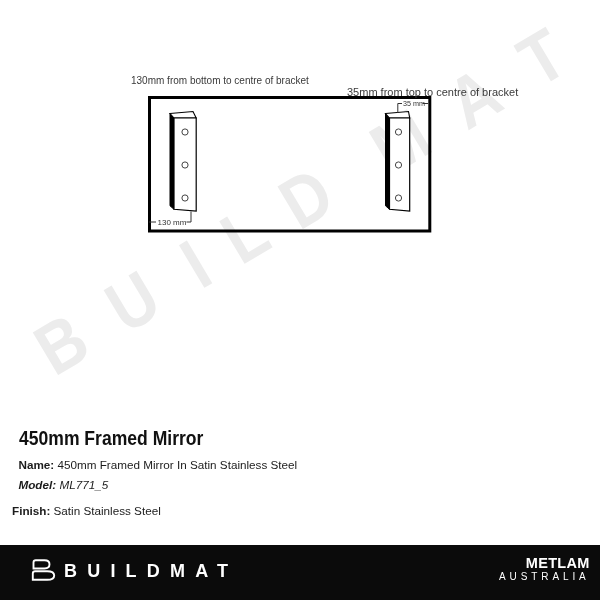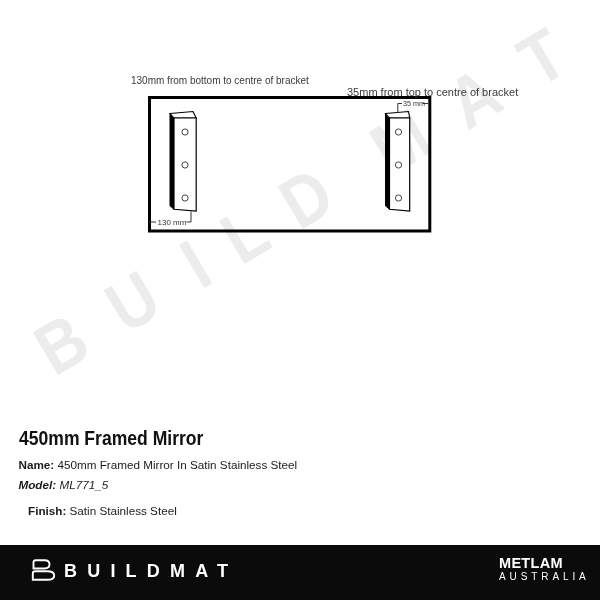--- a/index.html
+++ b/index.html
@@ -55,27 +55,27 @@
 <div class="abs" style="left:131px;top:74.9px;font-size:10px;color:#3a3a3a;">130mm from bottom to centre of bracket</div>
 
 <div class="abs" style="left:347px;top:86px;font-size:11px;color:#3a3a3a;">35mm from top to centre of bracket</div>
 
 <div class="abs" style="left:18.5px;top:426.5px;font-size:19.5px;font-weight:bold;color:#111;transform:scaleX(0.90);transform-origin:left top;">450mm Framed Mirror</div>
 
 <div class="abs" style="left:18.5px;top:457.9px;font-size:11.7px;color:#1c1c1c;text-align:right;"><b>Name:</b> 450mm Framed Mirror In Satin Stainless Steel</div>
 
 <div class="abs" style="left:18.5px;top:478.4px;font-size:11.7px;color:#1c1c1c;font-style:italic;"><b>Model:</b> ML771_5</div>
 
-<div class="abs" style="left:28px;top:503.7px;font-size:11.7px;color:#1c1c1c;"><b>Finish:</b> Satin Stainless Steel</div>
+<div class="abs" style="left:12px;top:503.7px;font-size:11.7px;color:#1c1c1c;"><b>Finish:</b> Satin Stainless Steel</div>
 
 <div class="abs" style="left:0;top:545px;width:600px;height:55px;background:#0b0b0b;"></div>
 
 <svg class="abs" style="left:31px;top:557px;" width="26" height="26" viewBox="0 0 26 26">
   <path d="M2.5,11.5 L2.5,5.5 Q2.5,3.2 4.8,3.2 L13.5,3.2 Q18.5,3.2 18.5,7.3 Q18.5,11.5 13.5,11.5 Z" fill="none" stroke="#fff" stroke-width="1.9"></path>
   <path d="M1.8,22.8 L1.8,16.5 Q1.8,14.2 4.2,14.2 L16.2,14.2 Q23.2,14.2 23.2,18.5 Q23.2,22.8 16.2,22.8 Z" fill="none" stroke="#fff" stroke-width="1.9"></path>
 </svg>
 
 <div class="abs" style="left:64px;top:560.7px;font-size:18px;font-weight:bold;color:#fff;letter-spacing:10.2px;">BUILDMAT</div>
 
 <div class="abs" style="left:499px;top:555px;color:#fff;">
-  <div style="font-size:14.5px;font-weight:bold;letter-spacing:0.3px;">METLAM</div>
+  <div style="font-size:14.5px;font-weight:bold;letter-spacing:0.3px;text-align:right;">METLAM</div>
   <div style="font-size:10px;letter-spacing:3.9px;margin-top:-0.5px;">AUSTRALIA</div>
 </div>
 
 </body></html>

